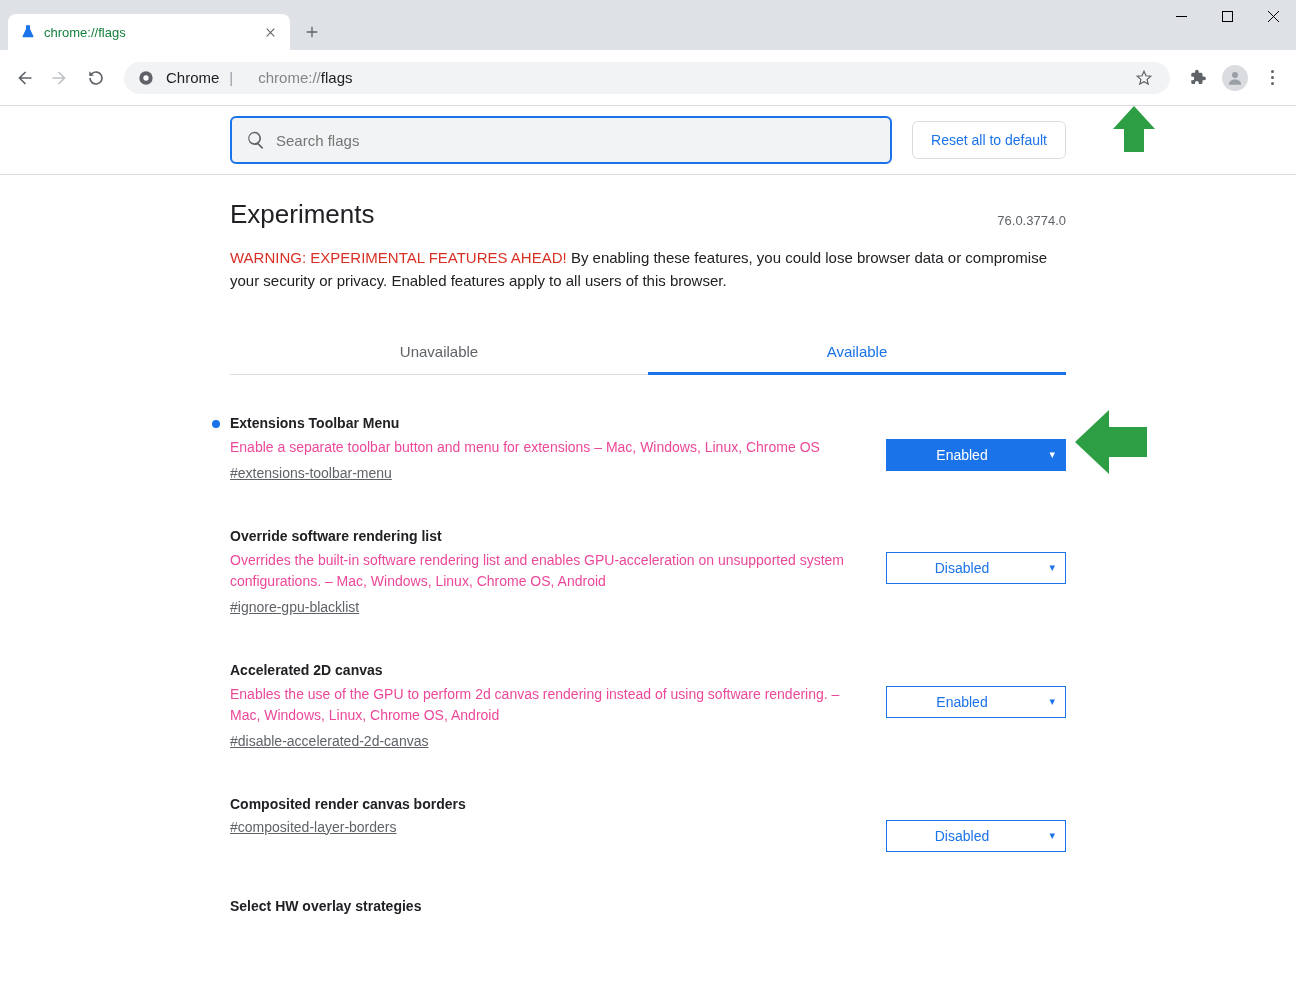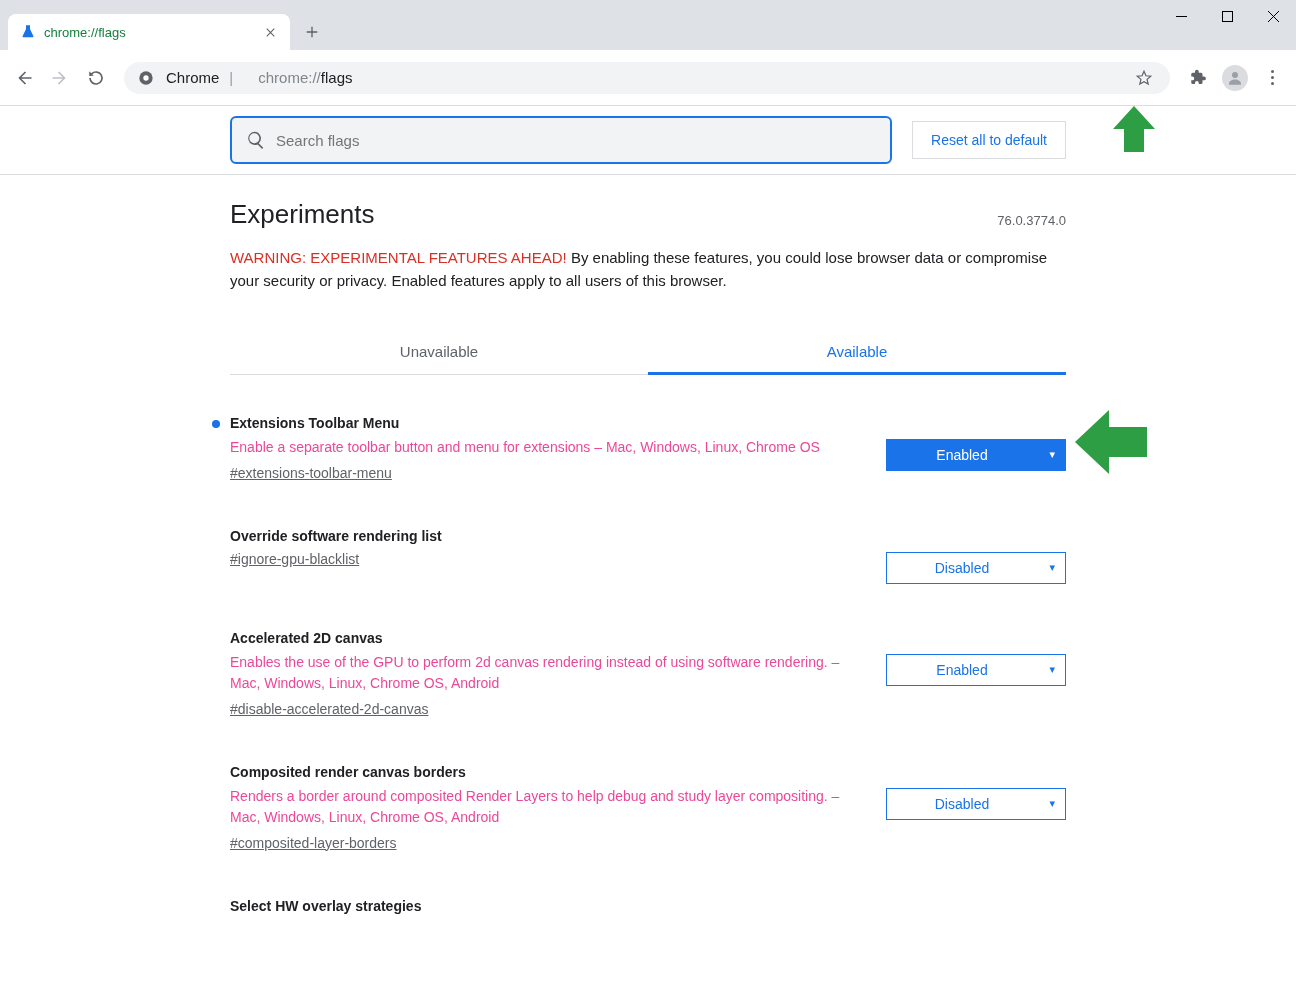--- a/index.html
+++ b/index.html
@@ -39,21 +39,21 @@
 .content-wrap { height: 904px; overflow-y: scroll; background: #fff; position: relative; }
 .content-wrap::-webkit-scrollbar { width: 17px; }
 .content-wrap::-webkit-scrollbar-track { background: #f1f1f1; }
 .content-wrap::-webkit-scrollbar-thumb { background: #c1c1c1; }
 
 .sticky-header { background: #fff; border-bottom: 1px solid #dadce0; padding-bottom: 0; }
 .header-row { max-width: 836px; margin: 0 auto; padding: 10px 0 10px 0; display: flex; align-items: center; gap: 20px; }
 .search-box { flex: 1; height: 48px; border: 2px solid #1a73e8; border-radius: 6px; background: #f1f3f4; display: flex; align-items: center; padding: 0 14px; }
 .search-box svg { width: 20px; height: 20px; fill: #5f6368; margin-right: 10px; }
 .search-input { flex: 1; border: none; background: transparent; font-size: 15px; outline: none; color: #202124; }
-.reset-btn { height: 38px; padding: 0 18px; border: 1px solid #dadce0; border-radius: 0; background: #fff; color: #1a73e8; font-size: 14px; font-weight: 500; cursor: pointer; }
+.reset-btn { height: 38px; padding: 0 18px; border: 1px solid #dadce0; border-radius: 6px; background: #fff; color: #1a73e8; font-size: 14px; font-weight: 500; cursor: pointer; }
 
 .main { max-width: 836px; margin: 0 auto; padding: 24px 0 40px 0; }
 h1 { font-size: 26px; font-weight: 400; color: #202124; margin-bottom: 4px; }
 .version { position: absolute; right: 0; top: 14px; font-size: 13px; color: #5f6368; }
 .title-row { position: relative; }
 .warning { margin-top: 16px; font-size: 15px; line-height: 1.55; color: #202124; }
 .warning-red { color: #d93025; }
 
 .tabs { display: flex; margin-top: 36px; border-bottom: 1px solid #dadce0; }
 .tabrow-item { flex: 1; text-align: center; padding: 14px 0; font-size: 15px; cursor: pointer; color: #5f6368; position: relative; }
@@ -206,38 +206,38 @@
       <div class="flag-title">Extensions Toolbar Menu</div>
       <div class="flag-desc">Enable a separate toolbar button and menu for extensions – Mac, Windows, Linux, Chrome OS</div>
       <a class="flag-hash">#extensions-toolbar-menu</a>
     </div>
     <div class="flag-select filled">Enabled</div>
   </div>
         <div class="flag">
 
     <div class="flag-info">
       <div class="flag-title">Override software rendering list</div>
+      <div class="flag-desc">Overrides the built-in software rendering list and enables GPU-acceleration on unsupported system configurations. – Mac, Windows, Linux, Chrome OS, Android</div>
       <a class="flag-hash">#ignore-gpu-blacklist</a>
     </div>
     <div class="flag-select">Disabled</div>
   </div>
         <div class="flag">
 
     <div class="flag-info">
       <div class="flag-title">Accelerated 2D canvas</div>
       <div class="flag-desc">Enables the use of the GPU to perform 2d canvas rendering instead of using software rendering. – Mac, Windows, Linux, Chrome OS, Android</div>
       <a class="flag-hash">#disable-accelerated-2d-canvas</a>
     </div>
     <div class="flag-select">Enabled</div>
   </div>
         <div class="flag">
 
     <div class="flag-info">
       <div class="flag-title">Composited render canvas borders</div>
-      <div class="flag-desc">Renders a border around composited Render Layers to help debug and study layer compositing. – Mac, Windows, Linux, Chrome OS, Android</div>
       <a class="flag-hash">#composited-layer-borders</a>
     </div>
     <div class="flag-select">Disabled</div>
   </div>
         <div class="flag">
 
     <div class="flag-info">
       <div class="flag-title">Select HW overlay strategies</div>
 
     </div>

